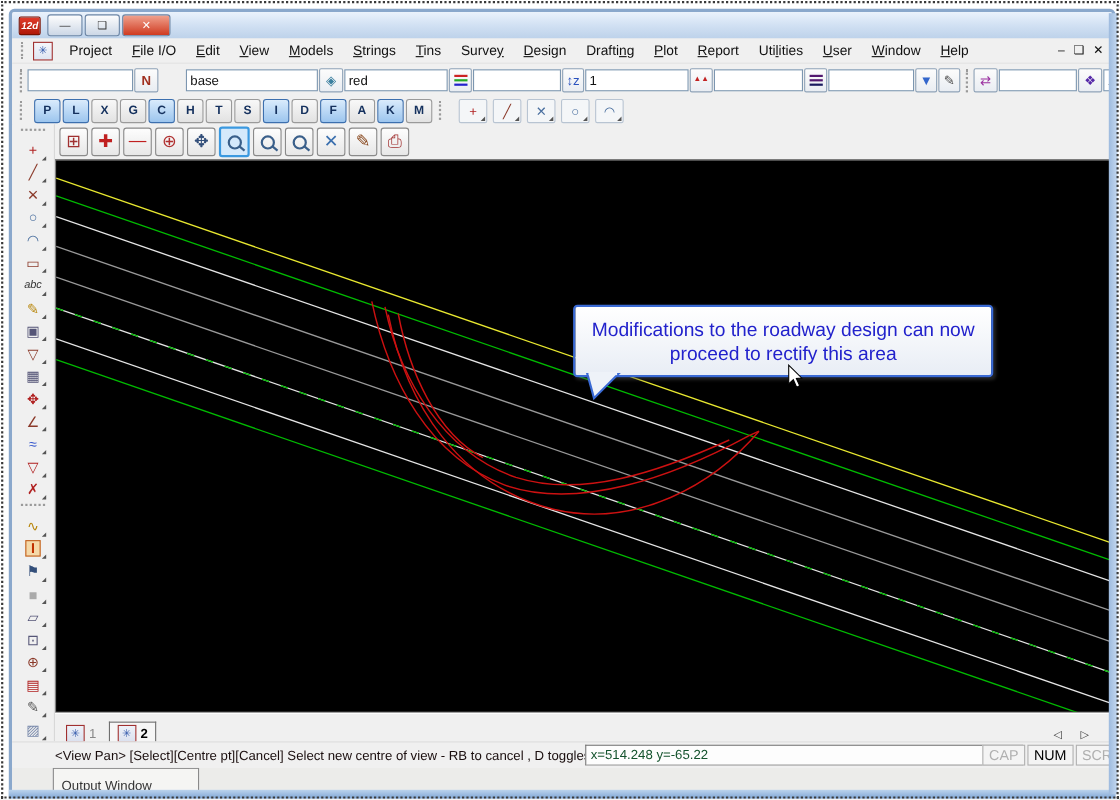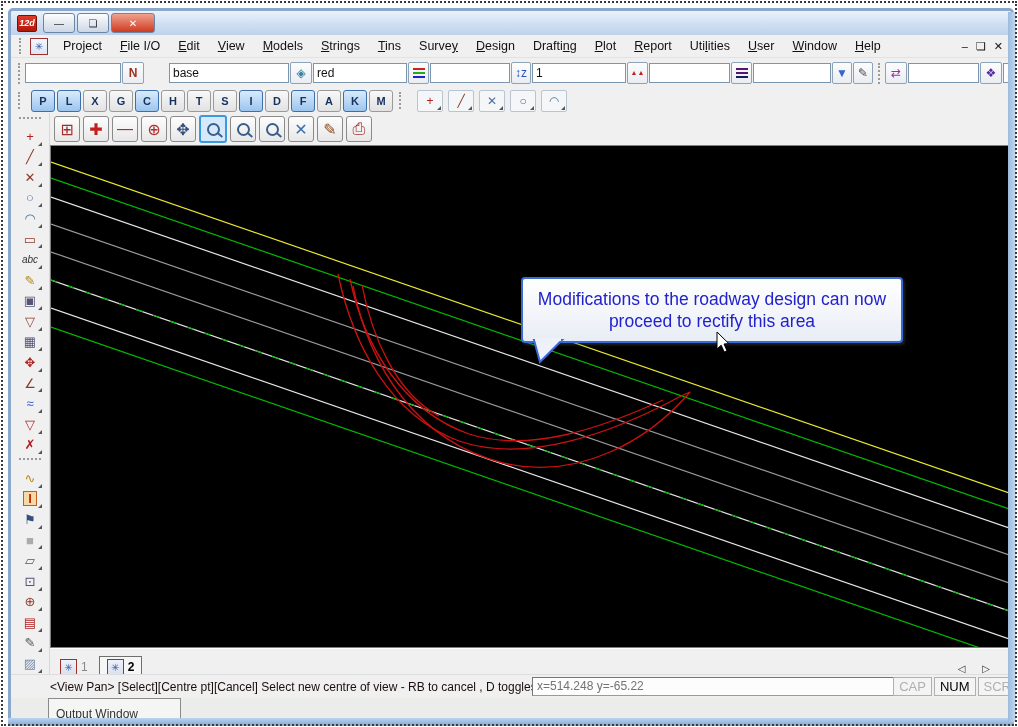--- a/index.html
+++ b/index.html
@@ -86,21 +86,21 @@
   .tab{display:flex;align-items:center;gap:4px;padding:2px 7px 3px;font-size:12px;color:#888;}
   .tab.active{background:#f6f6f6;border:1px solid #6f6f6f;border-bottom:none;color:#000;font-weight:bold;}
   .tab-icon{width:15px;height:14px;border:1px solid #a03030;background:linear-gradient(#eef1f8,#dbe1ef);
       color:#3a5fae;font-size:10px;display:flex;align-items:center;justify-content:center;}
   .tab-arrows{position:absolute;right:14px;bottom:6px;font-size:10px;color:#333;letter-spacing:7px;}
 
   
   .statusbar{height:23px;background:#f0f0f0;position:relative;display:flex;align-items:center;flex:0 0 auto;border-top:1px solid #ddd;}
   .status-msg{margin-left:39px;font-size:12px;color:#1a0e0e;white-space:nowrap;overflow:hidden;width:482px;}
   .coord-field{position:absolute;left:521px;top:2px;width:388px;height:17px;border:1px solid #9a9a9a;
-      border-top-color:#777;border-left-color:#777;background:#fdfdfd;font-size:12px;padding:0 4px;line-height:17px;color:#737373;}
+      border-top-color:#777;border-left-color:#777;background:#fdfdfd;font-size:12px;padding:0 4px;line-height:17px;color:#14532d;}
   .indicators{position:absolute;right:-6px;top:2px;display:flex;gap:2px;}
   .indicator{height:17px;border:1px solid #b0b0b0;background:#f4f4f4;font-size:13px;padding:0 5px;
       display:flex;align-items:center;color:#b0b0b0;}
   .indicator.active{color:#000;}
 
   
   .outputrow{height:23px;background:#ececea;display:flex;align-items:flex-start;flex:0 0 auto;}
   .output-btn{margin-left:37px;width:133px;height:32px;border:1px solid #8a8a8a;background:#f5f5f3;
       font-size:12px;color:#333;display:flex;align-items:center;padding:0 7px;box-sizing:border-box;}
 </style>

